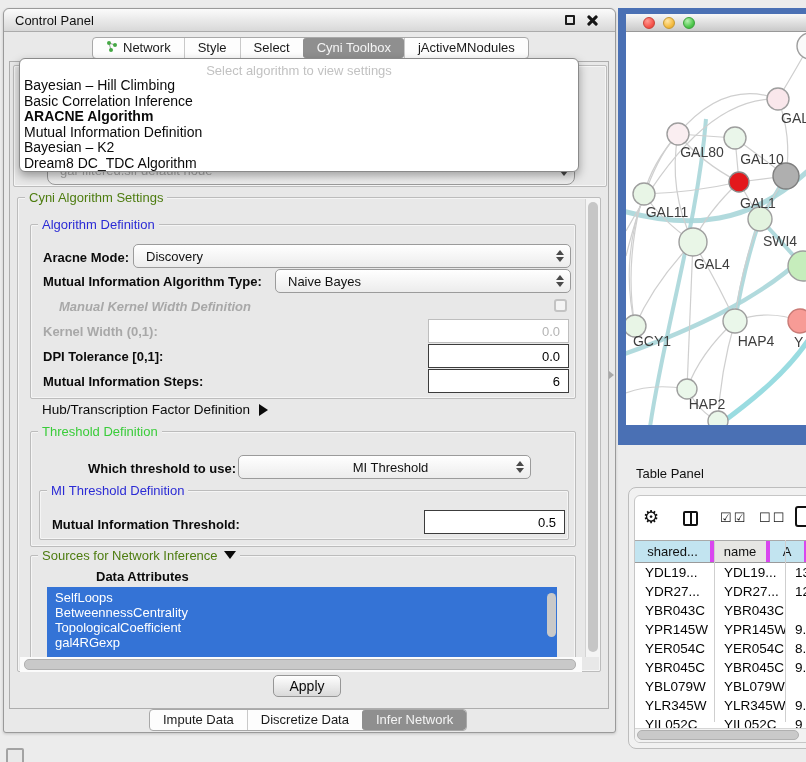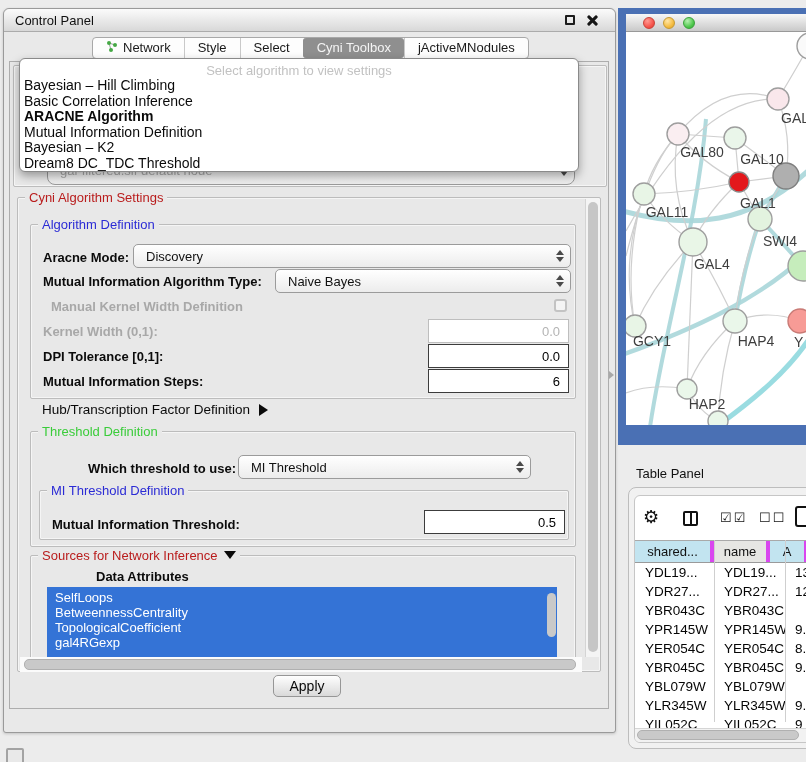--- a/index.html
+++ b/index.html
@@ -32,21 +32,21 @@
   .tabs-bottom { left:145px; top:700px; }
 
   
   .tabframe { position:absolute; left:5px; top:52px; width:600px; height:648px;
         border:1px solid #ADADAD; background:#E8E8E8; }
 
   
   .gbox { position:absolute; border:1px solid #BCBCBC; border-radius:2px;
         box-shadow:inset 0 0 0 1px rgba(255,255,255,.55); }
   .gbox > .gtitle { position:absolute; top:-8px; left:7px; background:#E8E8E8;
-        padding:0 4px; font-size:13px; color:#b91c1c; line-height:15px; white-space:nowrap; }
+        padding:0 4px; font-size:13px; color:#4d7c0f; line-height:15px; white-space:nowrap; }
   .gtitle.blue { color:#2B2BD5; } .gtitle.green { color:#3ACC3A; }
 
   
   .combo { position:absolute; background:linear-gradient(#FFFFFF,#ECECEC);
         border:1px solid #9B9B9B; border-radius:5px; font-size:13px; color:#111;
         display:flex; align-items:center; padding-left:12px; }
   .combo .stepper { position:absolute; right:6px; top:50%; transform:translateY(-50%);
         display:flex; flex-direction:column; gap:2px; }
   .stepper .up { width:0; height:0; border-left:4px solid transparent; border-right:4px solid transparent; border-bottom:5px solid #4A4A4A; }
   .stepper .down { width:0; height:0; border-left:4px solid transparent; border-right:4px solid transparent; border-top:5px solid #4A4A4A; }
@@ -181,21 +181,21 @@
         </span>
     </div>
 
     <div class="popup">
       <div class="hint">Select algorithm to view settings</div>
       <div class="item">Bayesian – Hill Climbing</div>
       <div class="item">Basic Correlation Inference</div>
       <div class="item bold">ARACNE Algorithm</div>
       <div class="item">Mutual Information Definition</div>
       <div class="item">Bayesian – K2</div>
-      <div class="item">Dream8 DC_TDC Threshold</div>
+      <div class="item">Dream8 DC_TDC Algorithm</div>
     </div>
 
     <div class="gbox" style="left:13px; top:188px; width:584px; height:475px;">
       <span class="gtitle">Cyni Algorithm Settings</span>
 
       <div class="vtrack" style="left:567px; top:1px; width:14px; height:458px;">
         <div class="vthumb" style="left:2px; top:3px; width:10px; height:450px;"></div>
       </div>
 
       <div class="gbox" style="left:12px; top:26px; width:546px; height:175px;">
@@ -212,21 +212,21 @@
 
         <span class="blabel" style="left:12px; top:49px;">Mutual Information Algorithm Type:</span>
         <div class="combo" style="left:244px; top:44px; width:296px; height:24px;">
           <span>Naive Bayes</span>
           <span class="stepper">
               <span class="up"></span>
               <span class="down"></span>
             </span>
         </div>
 
-        <span class="blabel gray" style="left:20px; top:74px;">Manual Kernel Width Definition</span>
+        <span class="blabel gray" style="left:28px; top:74px;font-style:italic;">Manual Kernel Width Definition</span>
         <span class="checkbox" style="left:523px; top:74px;"></span>
 
         <span class="blabel gray" style="left:12px; top:99px;">Kernel Width (0,1):</span>
         <div class="tfield disabled" style="left:397px; top:94px; width:141px; height:24px;">
           <span>0.0</span>
         </div>
 
         <span class="blabel" style="left:12px; top:124px;">DPI Tolerance [0,1]:</span>
         <div class="tfield" style="left:397px; top:119px; width:141px; height:24px;">
           <span>0.0</span>
@@ -239,21 +239,21 @@
       </div>
 
       <div class="expander" style="left:24px; top:204px;">
         <span>Hub/Transcription Factor Definition</span><span class="tri-right"></span>
       </div>
 
       <div class="gbox" style="left:12px; top:233px; width:546px; height:116px;">
         <span class="gtitle green">Threshold Definition</span>
 
         <span class="blabel" style="left:57px; top:29px;">Which threshold to use:</span>
-        <div class="combo" style="left:207px; top:23px; width:293px; height:24px;">
+        <div class="combo" style="left:207px; top:23px; width:293px; height:24px;justify-content:center;">
           <span>MI Threshold</span>
           <span class="stepper">
               <span class="up"></span>
               <span class="down"></span>
             </span>
         </div>
 
         <div class="gbox" style="left:8px; top:58px; width:530px; height:50px;">
           <span class="gtitle blue">MI Threshold Definition</span>
           <span class="blabel" style="left:12px; top:26px;">Mutual Information Threshold:</span>
@@ -277,20 +277,31 @@
 
       <div class="htrack" style="left:2px; top:459px; width:562px; height:15px;">
         <div class="hthumb" style="left:4px; top:2px; width:552px; height:11px;"></div>
       </div>
     </div>
 
     <div class="applybtn">
       <span>Apply</span>
     </div>
 
+    <div class="segbar tabs-bottom">
+      <div class="seg">
+          <span>Impute Data</span>
+        </div>
+      <div class="seg">
+          <span>Discretize Data</span>
+        </div>
+      <div class="seg selected">
+          <span>Infer Network</span>
+        </div>
+    </div>
   </div>
 
   <div class="stray"></div>
 
   <div class="netwin">
     <div class="net-titlebar">
       <span class="tl red"></span>
       <span class="tl yellow"></span>
       <span class="tl green"></span>
     </div>

